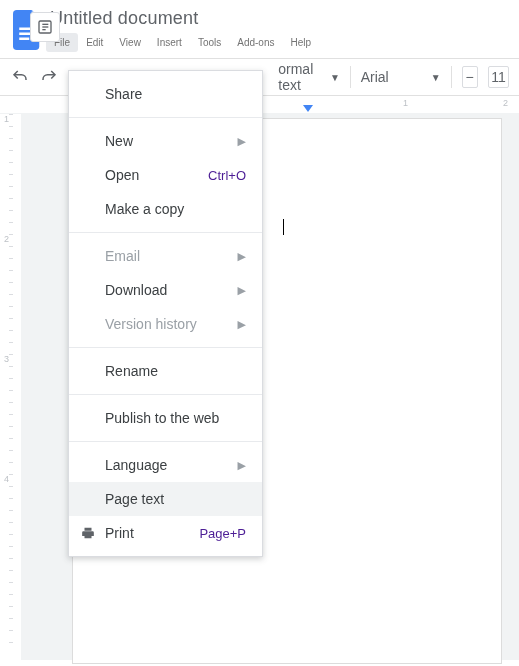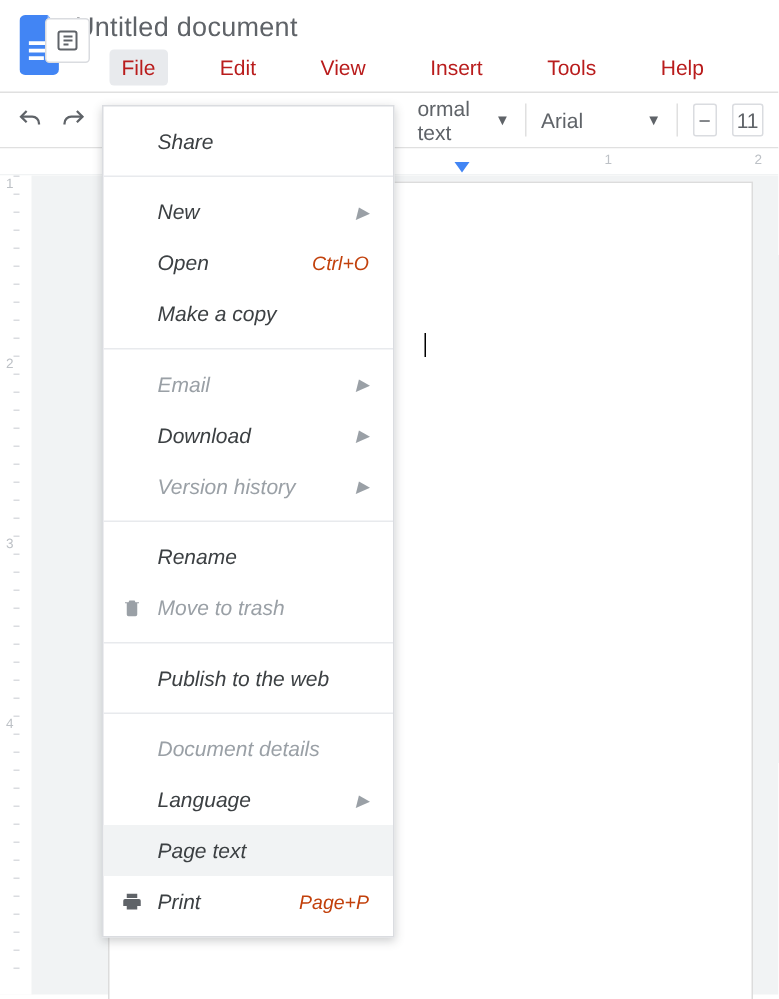--- a/index.html
+++ b/index.html
@@ -5,21 +5,21 @@
   * { box-sizing: border-box; font-family: Arial, Helvetica, sans-serif; }
   body { margin:0; padding:0; width:519px; height:666px; overflow:hidden; background:#fff; color:#202124; font-size:14px; }
 
   
   .header { padding:6px 0 0 10px; display:flex; align-items:flex-start; }
   .doc-logo { width:36px; height:48px; display:flex; align-items:center; justify-content:center; }
   .doc-logo svg { width:30px; height:40px; }
   .title-block { display:flex; flex-direction:column; padding-top:2px; }
   .doc-title { font-size:18px; color:#5f6368; letter-spacing:.2px; padding:0 4px 2px 4px; }
   .menubar { display:flex; gap:0; padding-top:2px;}
-  .menuitem { padding:4px 8px; font-size:14px; color:#b91c1c; cursor:pointer; border-radius:3px;margin-left:27px;}
+  .menuitem { padding:4px 8px; font-size:10px; color:#737373; cursor:pointer; border-radius:3px;}
   .menuitem.active { background:#e8eaed; }
 
   
   .toolbar-border { border-top:1px solid #e0e0e0; border-bottom:1px solid #e0e0e0; margin-top:4px; height:38px; display:flex; align-items:center; padding:0 10px; gap:10px; color:#5f6368; font-size:14px;}
   .tb-btn { width:24px; height:24px; display:flex; align-items:center; justify-content:center; color:#5f6368;}
   .tb-drop { display:flex; align-items:center; gap:6px; min-width:40px; }
   .tb-drop .caret { font-size:10px; color:#5f6368;}
   .tb-vsep { width:1px; height:22px; background:#e0e0e0; }
 
   
@@ -32,25 +32,25 @@
   .workspace { display:flex; height:calc(666px - 64px - 38px - 18px); background:#f1f3f4; }
   .left-gutter { width:22px; background:#fff; border-right:1px solid #f1f3f4; position:relative;}
   .left-gutter .scale { position:absolute; left:0; top:0; bottom:0; width:22px; }
   .left-gutter .scale .t { position:absolute; left:9px; width:4px; height:1px; background:#dadce0; }
   .left-gutter .num { position:absolute; left:4px; font-size:9px; color:#bdc1c6; }
   .outline-stub{ position:absolute; left:30px; top:12px; width:30px; height:30px; border:1px solid #dadce0; border-radius:3px; display:flex; align-items:center;justify-content:center; background:#fff; z-index:1;}
   .page { position:relative; margin-left:50px; margin-top:4px; width:430px; height:100%; background:#fff; border:1px solid #dcdcdc; }
   .cursor { position:absolute; left:210px; top:100px; width:1px; height:16px; background:#000;}
 
   
-  .dropdown { position:absolute; left:68px; top:70px; width:195px; background:#fff; border:1px solid #dadce0; box-shadow:0 2px 6px rgba(60,64,67,.25); z-index:50; padding:6px 0; font-size:14px;font-style:italic;}
+  .dropdown { position:absolute; left:68px; top:70px; width:195px; background:#fff; border:1px solid #dadce0; box-shadow:0 2px 6px rgba(60,64,67,.25); z-index:50; padding:6px 0; font-size:14px;}
   .dd-item { display:flex; align-items:center; height:34px; padding:0 16px 0 36px; position:relative; color:#3c4043; cursor:pointer;}
   .dd-item.disabled { color:#9aa0a6; cursor:default;}
   .dd-item.hover { background:#f1f3f4;}
-  .dd-item .shortcut { margin-left:auto; color:#c2410c; font-size:13px;}
+  .dd-item .shortcut { margin-left:auto; color:#4c1d95; font-size:13px;}
   .dd-item .arrow { margin-left:auto; color:#9aa0a6; font-size:11px;}
   .dd-item .pre-icon{ position:absolute; left:10px; width:18px;height:18px; display:flex;align-items:center;justify-content:center; color:#9aa0a6;}
   .dd-sep { height:1px; background:#e8eaed; margin:6px 0;}
 </style>
 </head>
 <body>
 
 <div class="header">
   <div class="doc-logo">
     <svg viewBox="0 0 24 32">
@@ -62,20 +62,21 @@
       </svg>
   </div>
   <div class="title-block">
     <div class="doc-title">Untitled document</div>
     <div class="menubar">
       <div class="menuitem active">File</div>
       <div class="menuitem">Edit</div>
       <div class="menuitem">View</div>
       <div class="menuitem">Insert</div>
       <div class="menuitem">Tools</div>
+      <div class="menuitem">Add-ons</div>
       <div class="menuitem">Help</div>
     </div>
   </div>
 </div>
 
 <div class="toolbar-border">
   <div class="tb-btn">
       <svg width="18" height="18" viewBox="0 0 24 24" fill="none" stroke="#5f6368" stroke-width="2">
         <path d="M9 14l-5-5 5-5"></path>
         <path d="M4 9h10a6 6 0 016 6v1"></path>
@@ -208,38 +209,27 @@
     </div>
   <div class="dd-item disabled">
       <span>Version history</span>
       <span class="arrow">▶</span>
     </div>
   <div class="dd-sep"></div>
 
   <div class="dd-item">
       <span>Rename</span>
     </div>
-  <div class="dd-item disabled">
-    <span class="pre-icon">
-        <svg width="14" height="14" viewBox="0 0 24 24" fill="#9aa0a6">
-          <path d="M6 7h12v13a2 2 0 01-2 2H8a2 2 0 01-2-2V7zm3-3h6l1 2H8l1-2zM4 6h16v1H4z"></path>
-        </svg>
-      </span>
-    <span>Move to trash</span>
-  </div>
   <div class="dd-sep"></div>
 
   <div class="dd-item">
       <span>Publish to the web</span>
     </div>
   <div class="dd-sep"></div>
 
-  <div class="dd-item disabled">
-      <span>Document details</span>
-    </div>
   <div class="dd-item">
       <span>Language</span>
       <span class="arrow">▶</span>
     </div>
   <div class="dd-item hover">
       <span>Page text</span>
     </div>
   <div class="dd-item">
     <span class="pre-icon">
         <svg width="14" height="14" viewBox="0 0 24 24" fill="#5f6368">

